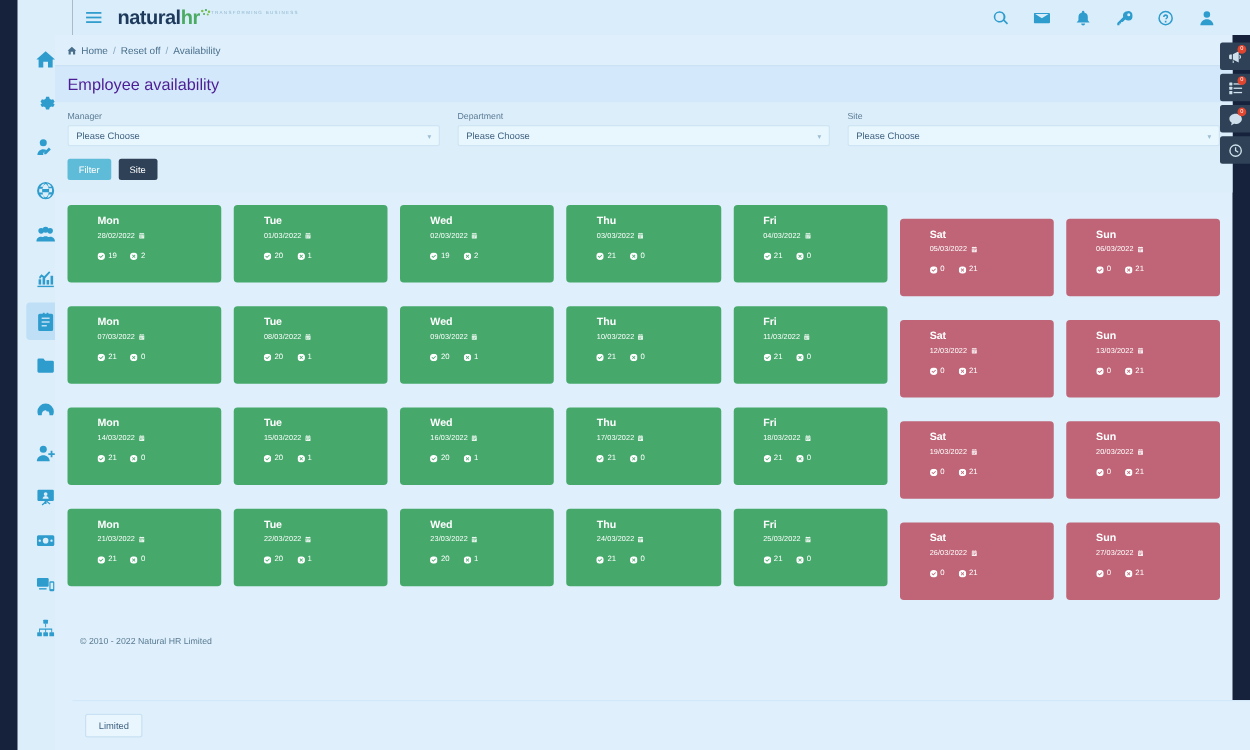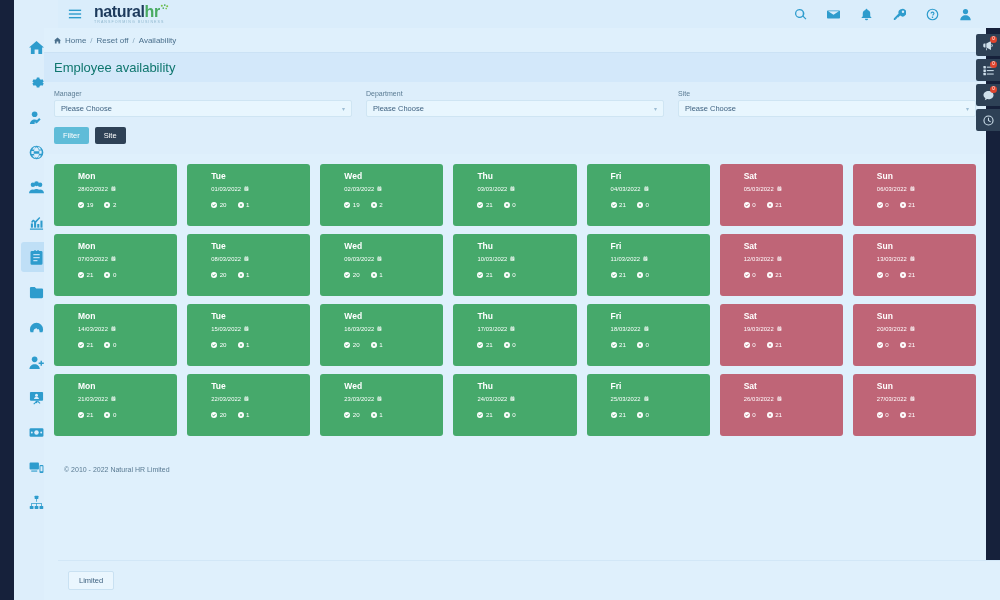--- a/index.html
+++ b/index.html
@@ -27,21 +27,21 @@
   .side-ico svg { width: 15px; height: 15px; fill: #2e9ccd; }
 
   
   .header {
     position: absolute; left: 58px; top: 0; width: 942px; height: 28px;
     background: #daedfb;
     display: flex; align-items: center;
   }
   .hamburger { width: 34px; display:flex; align-items:center; justify-content:center; color:#2e9ccd; cursor:pointer; }
   .hamburger svg { width: 14px; height: 14px; fill: #2e9ccd; }
-  .logo { display: flex; flex-direction: column; padding-left: 2px; cursor: pointer; }
+  .logo { display: flex; flex-direction: row; padding-left: 2px; cursor: pointer; }
   .logo-main { font-size: 16px; font-weight: bold; letter-spacing: -0.4px; line-height: 15px; }
   .logo-main .nat { color: #1d3a5c; }
   .logo-main .hr { color: #4aab62; }
   .logo-tag { font-size: 3.6px; letter-spacing: 1.05px; color: #8fb7ce; line-height: 6px; }
   .header-right { margin-left: auto; display: flex; align-items: center; padding-right: 28px; gap: 20px; }
   .h-ico { color: #2e9ccd; cursor: pointer; display: flex; align-items: center; }
   .h-ico svg { width: 13px; height: 13px; fill: #2e9ccd; }
 
   
   .content {
@@ -53,21 +53,21 @@
     font-size: 8px; color: #4a6f8c; gap: 4px;
   }
   .breadcrumb svg { width: 7px; height: 7px; fill: #4a6f8c; }
   .crumb { cursor: pointer; }
   .crumb-sep { color: #8aa9bf; }
 
   .title-bar {
     background: #d3e8fa; height: 30px; display:flex; align-items:center;
     padding-left: 10px; border-top: 1px solid #cbe2f5;
   }
-  .title-bar h1 { font-size: 13px; font-weight: normal; color: #0f766e; }
+  .title-bar h1 { font-size: 13px; font-weight: normal; color: #4c1d95; }
 
   
   .filter-panel {
     background: #ddeefb; padding: 8px 10px 10px 10px;
   }
   .filter-row { display: flex; gap: 14px; }
   .field { flex: 1; }
   .field label { display:block; font-size: 7px; color: #5a7b93; margin-bottom: 3px; }
   .select-box {
     background: #e8f6fe; border: 1px solid #cfe5f3; border-radius: 2px;
@@ -85,21 +85,21 @@
 
   
   .grid-wrap { padding: 10px 10px 0 10px; }
   .grid {
     display: grid; grid-template-columns: repeat(7, 1fr); gap: 8px 10px;
   }
   .day-card {
     border-radius: 3px; padding: 7px 24px; height: 62px; color: #fff; cursor: pointer;
   }
   .day-card.available { background: #46a96b; }
-  .day-card.unavailable { background: #bf6577; }
+  .day-card.unavailable { background: #bf6577; margin-top: 11px; }
   .day-name { font-size: 8.5px; font-weight: bold; line-height: 11px; }
   .day-date {
     font-size: 5.8px; margin-top: 3px; display: flex; align-items: center; gap: 3px;
     line-height: 8px; letter-spacing: 0.1px;
   }
   .day-date svg { width: 5.5px; height: 5.5px; fill: #fff; opacity: .9; }
   .counts { display: flex; gap: 11px; margin-top: 8px; align-items: center; }
   .count { display: flex; align-items: center; gap: 2.5px; font-size: 6.2px; }
   .count svg { width: 6px; height: 6px; fill: #fff; }
 

